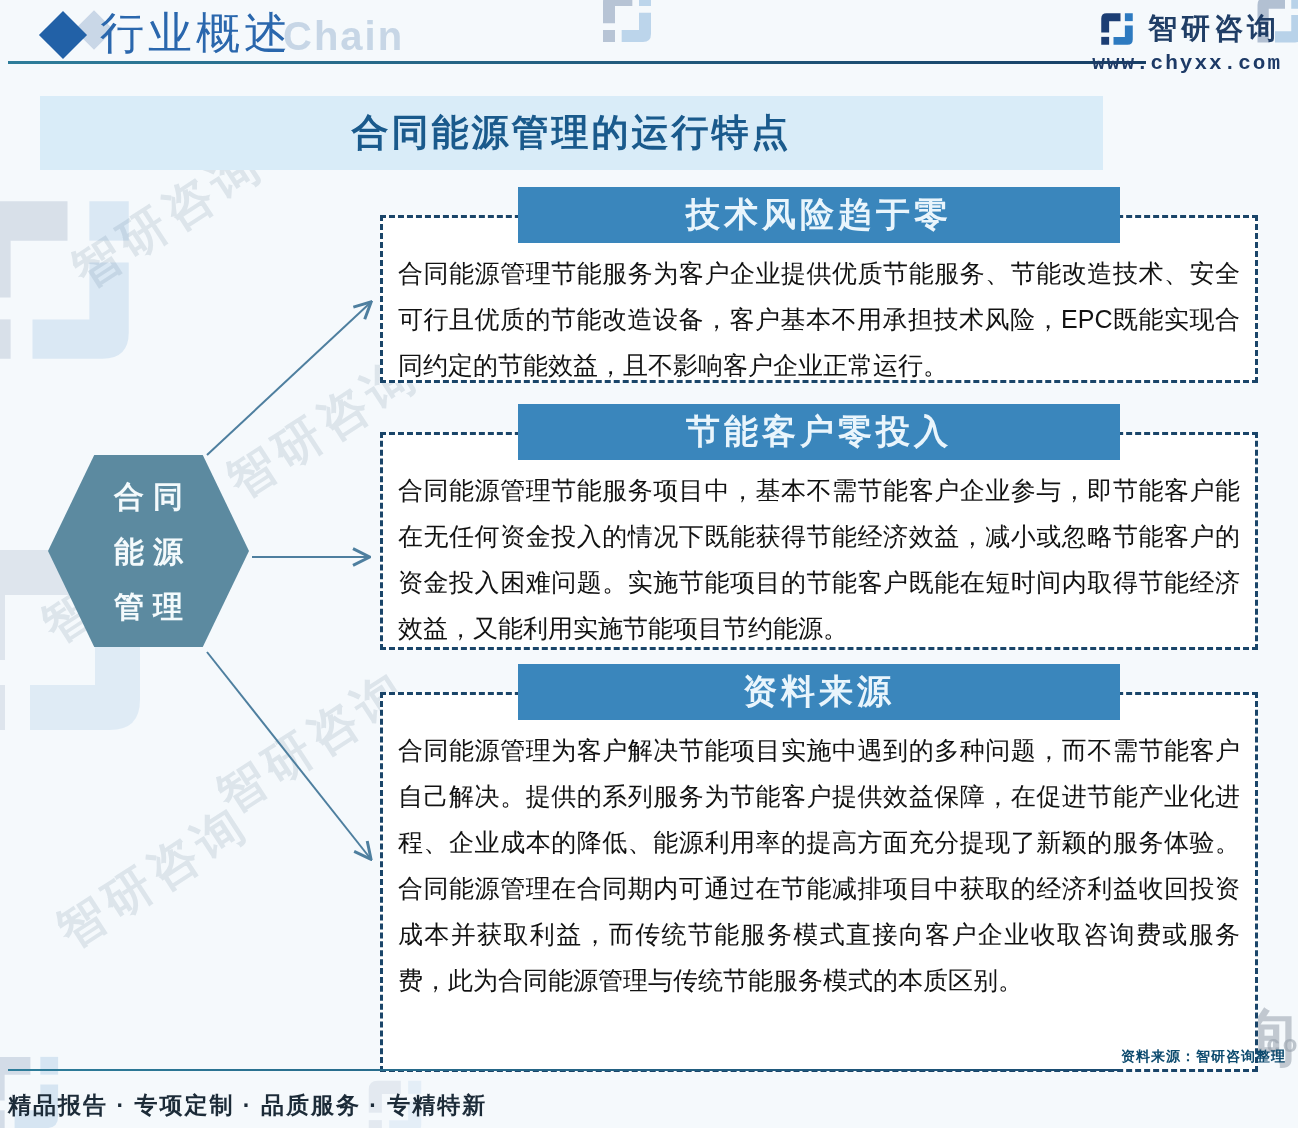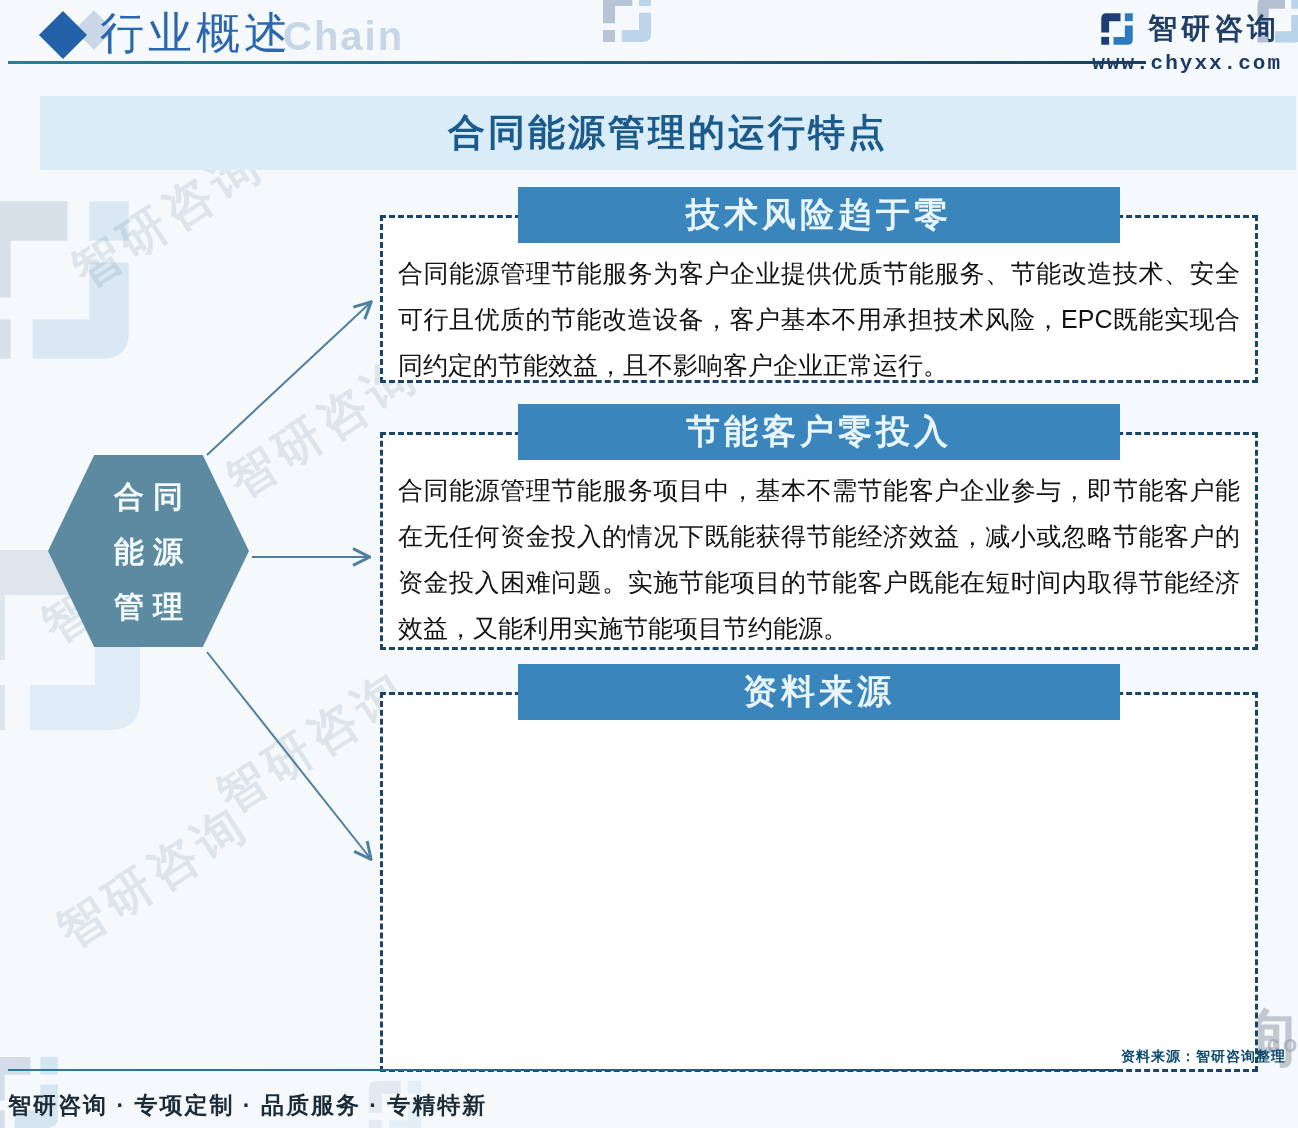--- a/index.html
+++ b/index.html
@@ -24,21 +24,21 @@
   .diamond.back  { left:38px; top:6px;  width:28px; height:28px; background:#c9d7e7; }
   .diamond.front { left:4px;  top:8px;  width:34px; height:34px; background:#2261a7; }
   .header-line { position:absolute; left:8px; top:61px; width:1138px; height:3px;
                  background:linear-gradient(to right,#2e7d9a,#173f66); z-index:2; }
   .brand { position:absolute; right:18px; top:8px; display:flex; align-items:center; gap:10px; z-index:2; }
   .brand-name { font-size:29px; font-weight:600; color:#203e66; letter-spacing:4px; }
   .brand-url { position:absolute; right:16px; top:52px; font-size:21px; font-weight:700;
                color:#1d3a66; letter-spacing:2px; z-index:2; font-family:"Liberation Mono", monospace; }
 
   
-  .banner { position:absolute; left:40px; top:96px; width:1256px; height:74px; background:#d9ecf8;
+  .banner { position:absolute; left:40px; top:96px; width:1063px; height:74px; background:#d9ecf8;
             display:flex; align-items:center; justify-content:center; z-index:2; }
   .banner-title { font-size:37px; font-weight:800; color:#1a5a8c; letter-spacing:3px; }
 
   
   .hexagon { position:absolute; left:48px; top:455px; width:201px; height:192px; background:#5c8aa0;
              clip-path:polygon(0% 50%, 23% 0%, 77% 0%, 100% 50%, 77% 100%, 23% 100%);
              display:flex; flex-direction:column; align-items:center; justify-content:center; z-index:2; }
   .hex-line { color:#f4fafc; font-size:30px; font-weight:700; line-height:55px; letter-spacing:9px;
               text-indent:9px; }
 
@@ -173,19 +173,20 @@
     <div class="box-header">
       <span>节能客户零投入</span>
     </div>
     <div class="box-body">合同能源管理节能服务项目中，基本不需节能客户企业参与，即节能客户能在无任何资金投入的情况下既能获得节能经济效益，减小或忽略节能客户的资金投入困难问题。实施节能项目的节能客户既能在短时间内取得节能经济效益，又能利用实施节能项目节约能源。</div>
   </div>
 
   <div class="box" id="box3">
     <div class="box-header">
       <span>资料来源</span>
     </div>
+    <div class="box-body">合同能源管理为客户解决节能项目实施中遇到的多种问题，而不需节能客户自己解决。提供的系列服务为节能客户提供效益保障，在促进节能产业化进程、企业成本的降低、能源利用率的提高方面充分提现了新颖的服务体验。合同能源管理在合同期内可通过在节能减排项目中获取的经济利益收回投资成本并获取利益，而传统节能服务模式直接向客户企业收取咨询费或服务费，此为合同能源管理与传统节能服务模式的本质区别。</div>
   </div>
 
   <div class="footer-line"></div>
   <div class="source-note">资料来源：智研咨询整理</div>
-  <div class="footer-tagline">智研咨询 · 专项定制 · 品质服务 · 专精特新</div>
+  <div class="footer-tagline">精品报告 · 专项定制 · 品质服务 · 专精特新</div>
 
 </div>
 
 </body></html>

